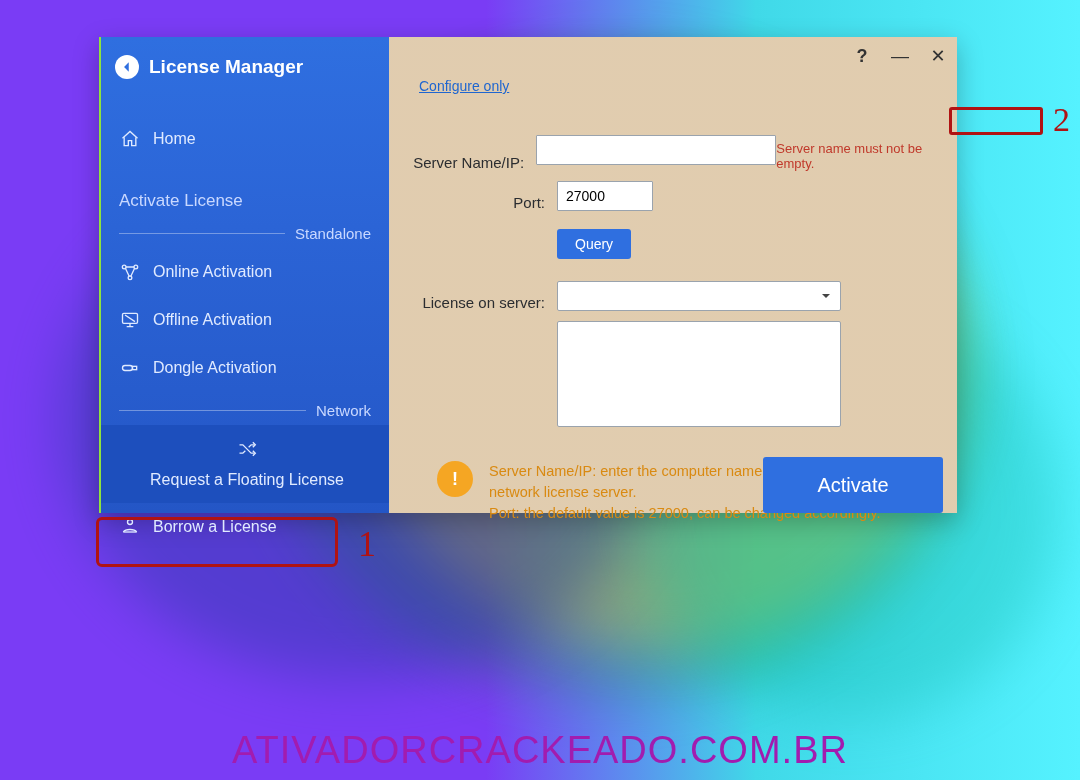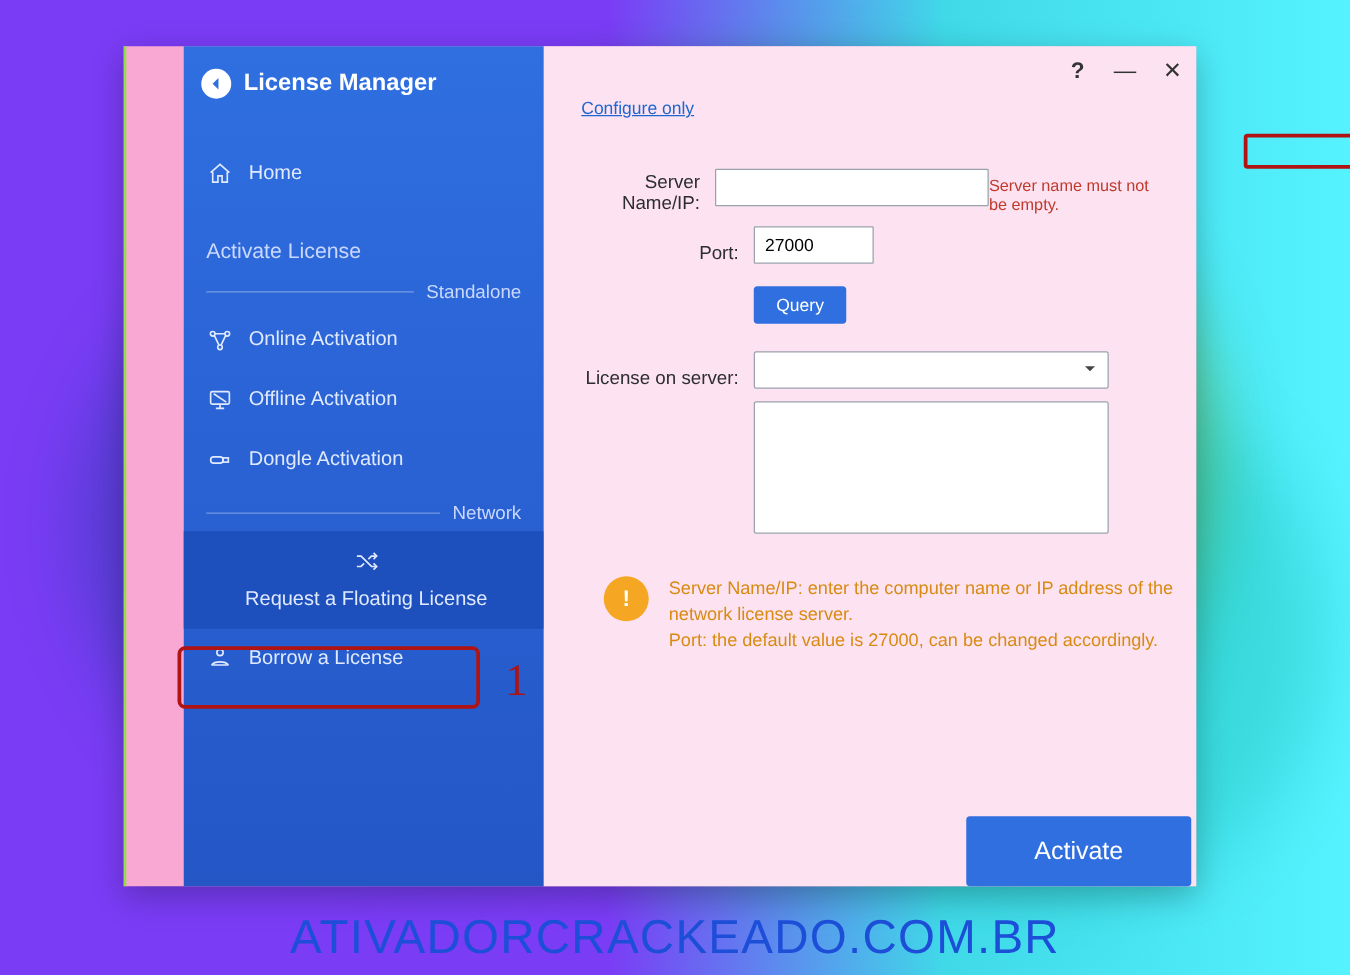--- a/index.html
+++ b/index.html
@@ -14,25 +14,24 @@
     position: absolute; width: 520px; height: 520px; border-radius: 50%;
     filter: blur(28px); opacity: 0.35;
   }
   .splat.blue  { background:#0f3d8e; left: 60px;  top: 160px; width:600px; height:520px; opacity:0.35;}
   .splat.green { background:#0d8a3a; left: 260px; top: 55px;  width:720px; height:640px; opacity:0.30;}
   .splat.yelw  { background:#f6d420; left: 360px; top: 90px;  width:600px; height:560px; opacity:0.35;}
   .splat.teal  { background:#0ab4a0; left: 640px; top: 300px; width:420px; height:420px; opacity:0.30;}
 
   
   .window {
-    position: absolute; left: 99px; top: 37px; width: 858px; height: 672px;
-    background: #f9a8d4; box-shadow: 0 8px 24px rgba(0,0,0,.25);
+    position: absolute; left: 99px; top: 37px; width: 858px; height: 476px;
+    background: #a16207; box-shadow: 0 8px 24px rgba(0,0,0,.25);
     display: flex;
     border-left: 2px solid #8ee33f;
-    padding-left: 46px;
   }
   .sidebar {
     width: 288px; flex: 0 0 288px;
     background: linear-gradient(180deg, #2f6fe0 0%, #2b64d6 40%, #2456c6 100%);
     color: #e9f0ff; position: relative; padding: 18px 0 0 0;
     overflow: visible;
   }
   .sb-header {
     display:flex; align-items:center; gap:10px; padding: 0 14px 22px 14px;
     font-size: 19px; font-weight: 600; color:#ffffff;
@@ -107,40 +106,40 @@
   .hint{
     display:flex;gap:16px;padding:24px 16px 0 48px;align-items:flex-start
   }
   .hint .badge{
     width:36px;height:36px;border-radius:50%;background:#f5a623;color:#fff;
     display:flex;align-items:center;justify-content:center;font-weight:700;font-size:18px;flex:0 0 36px
   }
   .hint .text{color:#d98a12;font-size:14.5px;line-height:1.45}
 
   .activate{
-    position:absolute;right:4px;bottom:0;width:180px;height:56px;background:#2f6fe0;color:#fff;
+    position:absolute;right:14px;bottom:0;width:180px;height:56px;background:#2f6fe0;color:#fff;
     font-size:20px
   }
 
   
   .winctl{position:absolute;right:10px;top:10px;display:flex;gap:20px;align-items:center;z-index:3}
   .winctl .ctl{width:18px;height:18px;display:flex;align-items:center;justify-content:center;cursor:pointer;color:#333;font-size:18px;line-height:1}
   .winctl .help{font-weight:600}
 
   
   .anno{position:absolute;border:3px solid #b01313;border-radius:6px;pointer-events:none}
   .anno1{left:-5px; top:480px; width:242px; height:50px}
   .anno1n{position:absolute;left:257px;top:486px;color:#b01313;font-size:36px;font-family:"Comic Sans MS",cursive;pointer-events:none}
   .anno2{position:absolute;left:560px;top:70px;width:94px;height:28px;border:3px solid #b01313;border-radius:3px;pointer-events:none}
   .anno2n{position:absolute;left:664px;top:64px;color:#b01313;font-size:34px;font-family:"Comic Sans MS",cursive;pointer-events:none}
 
   
   .wm{
     position:absolute;left:0;right:0;bottom:8px;text-align:center;
-    font-family:Impact,"Arial Black",sans-serif;font-size:38px;letter-spacing:1px;color:#1d4ed8
+    font-family:Impact,"Arial Black",sans-serif;font-size:38px;letter-spacing:1px;color:#a21caf
   }
 </style>
 </head>
 <body>
 
 <div class="bg">
   <div class="splat green"></div>
   <div class="splat yelw"></div>
   <div class="splat blue"></div>
   <div class="splat teal"></div>

